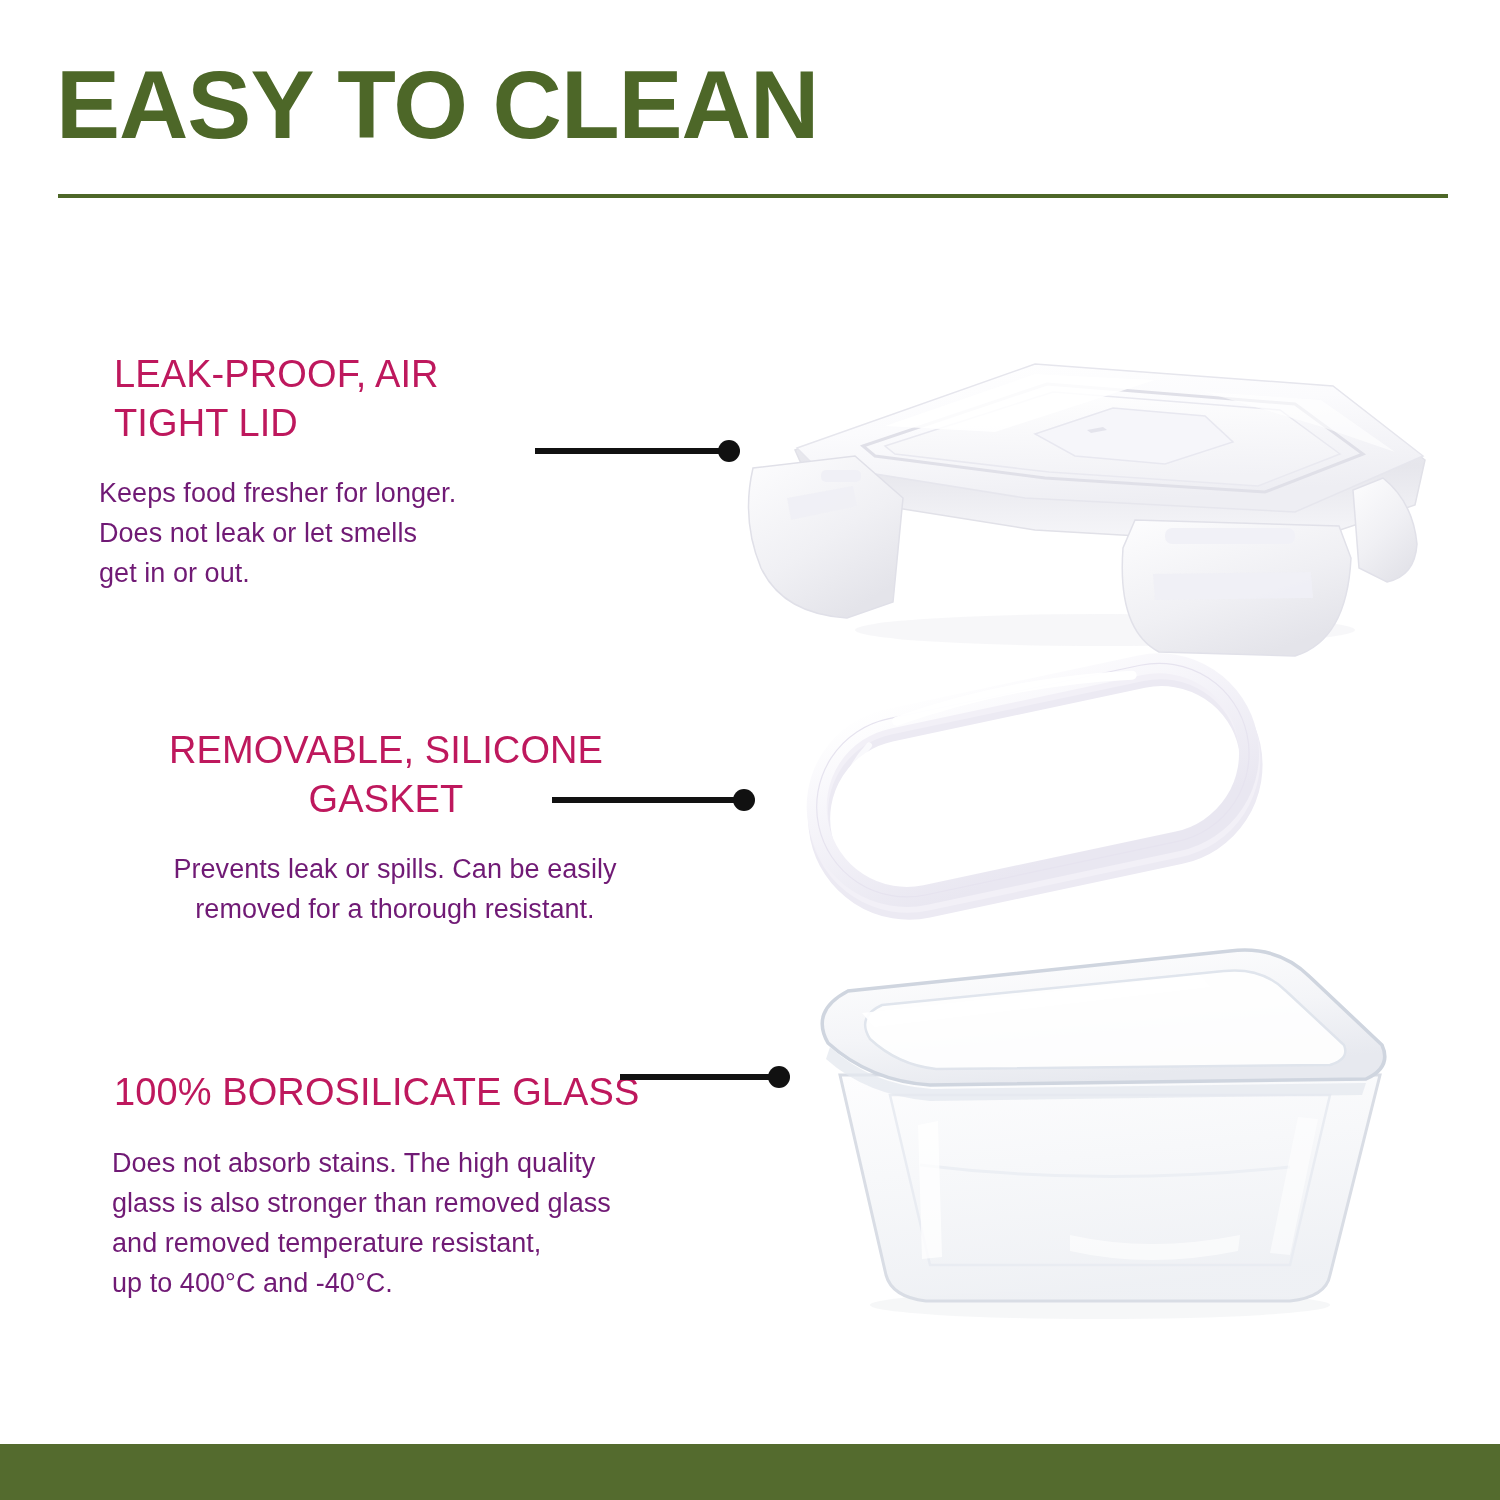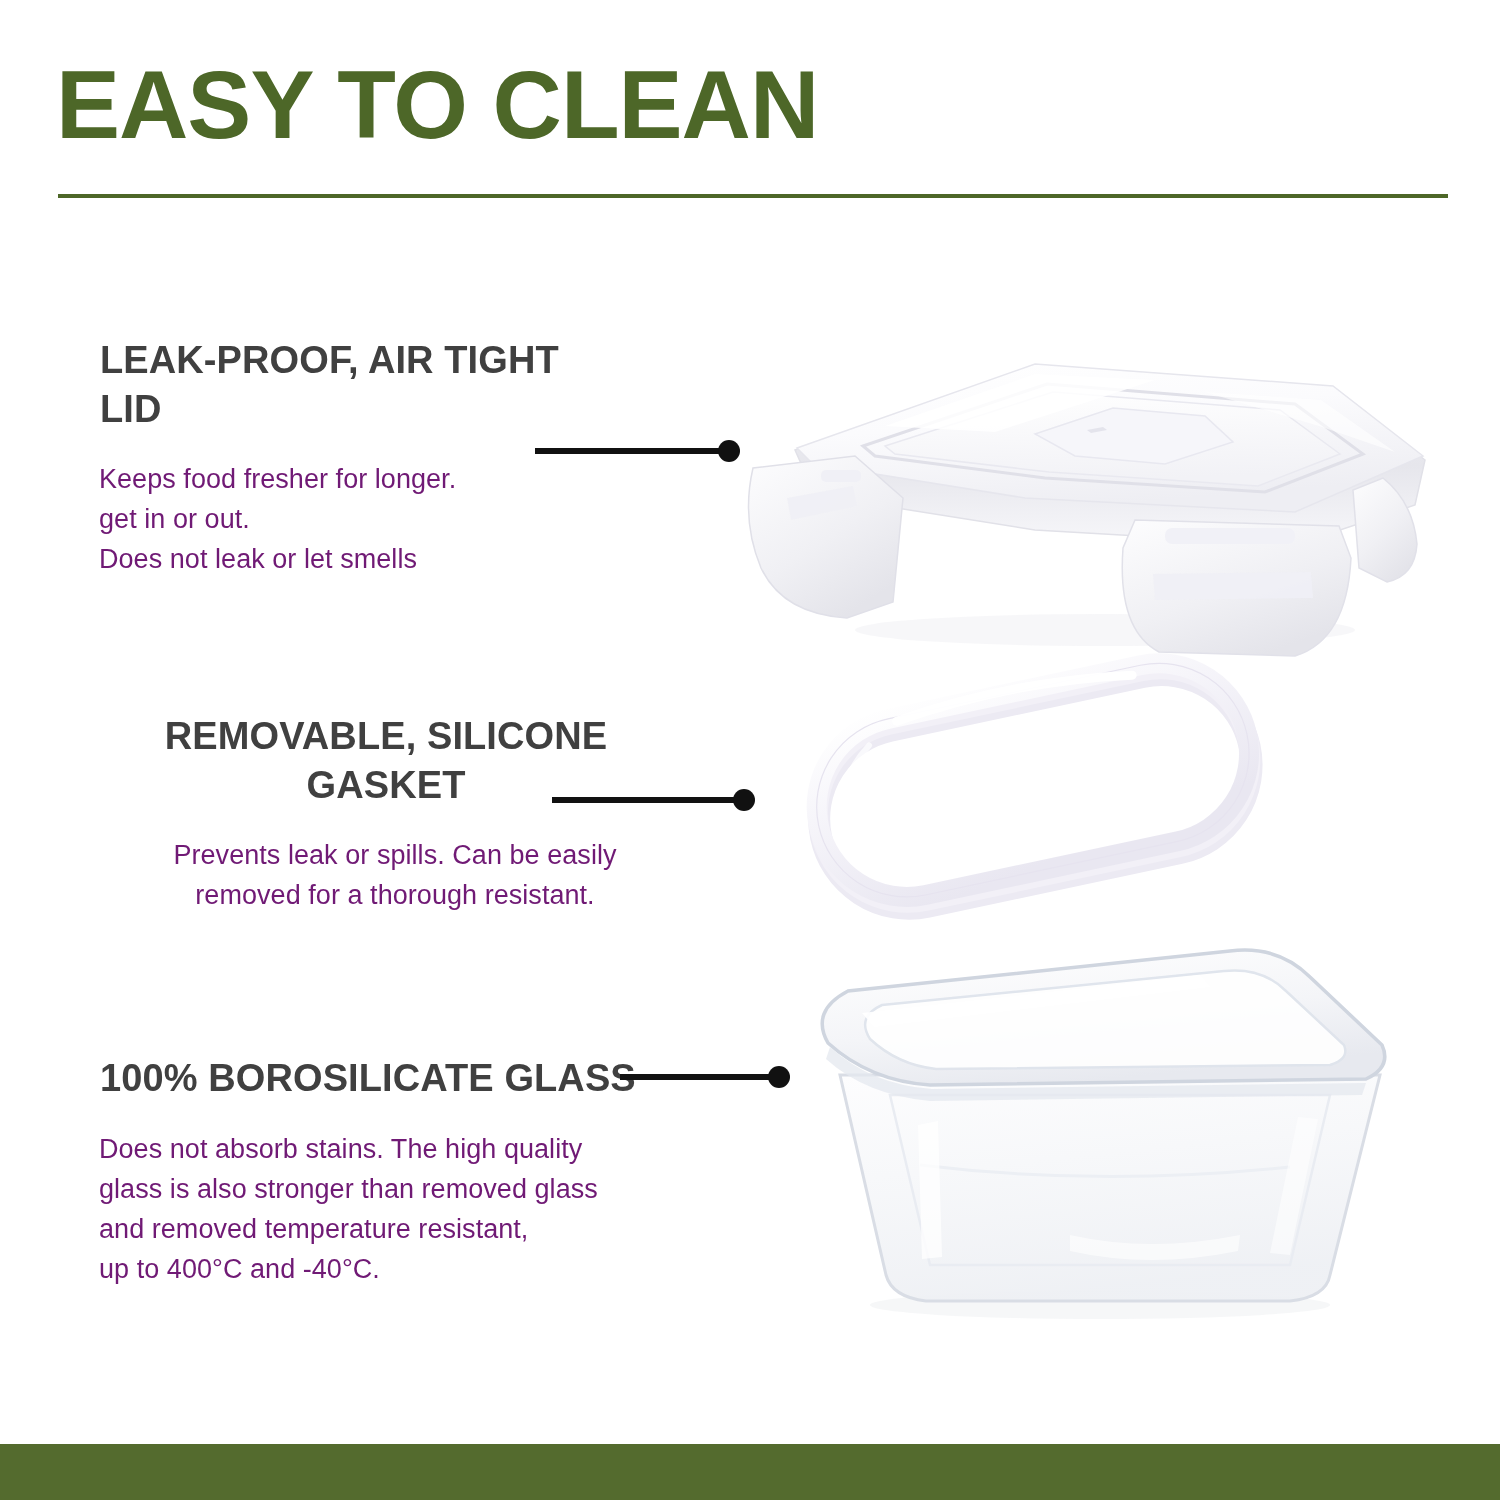--- a/index.html
+++ b/index.html
@@ -36,43 +36,43 @@
     width: 1390px;
     height: 4px;
     background: #4d6728;
   }
 
   
   .feature { position: absolute; }
   .feature-heading {
     font-size: 38px;
     line-height: 49px;
-    font-weight: 700;
-    color: #404040;
+    font-weight: 400;
+    color: #be185d;
     letter-spacing: 0.1px;
-    margin: 4px;
+    margin: 18px;
   }
   .feature-body {
     font-size: 27px;
     line-height: 40px;
     font-weight: 400;
     color: #701a75;
     margin: 0;
     letter-spacing: 0.05px;
   }
   .feature-body span { display: block; }
 
   #feature-1 { left: 96px; top: 332px; width: 470px; }
   #feature-1 .feature-body { margin-top: 25px; margin-left: 3px; }
 
   #feature-2 { left: 96px; top: 708px; width: 580px; text-align: center; }
   #feature-2 .feature-body { margin-top: 25px; margin-left: 18px; }
 
   #feature-3 { left: 96px; top: 1050px; width: 580px; }
-  #feature-3 .feature-body { margin-top: 26px; margin-left: 3px; }
+  #feature-3 .feature-body { margin-top: 26px; margin-left: 16px; }
 
   
   .leader { position: absolute; height: 22px; }
   .leader .bar {
     position: absolute;
     left: 0;
     top: 8px;
     height: 6px;
     background: #111111;
   }
@@ -117,22 +117,22 @@
 
 <div id="page">
 
   <div class="page-title">EASY TO CLEAN</div>
   <div class="title-rule"></div>
 
   <div class="feature" id="feature-1">
     <div class="feature-heading">LEAK-PROOF, AIR TIGHT LID</div>
     <div class="feature-body">
       <span>Keeps food fresher for longer.</span>
+      <span>Does not leak or let smells</span>
       <span>get in or out.</span>
-      <span>Does not leak or let smells</span>
     </div>
   </div>
 
   <div class="feature" id="feature-2">
     <div class="feature-heading">REMOVABLE, SILICONE GASKET</div>
     <div class="feature-body">
       <span>Prevents leak or spills. Can be easily</span>
       <span>removed for a thorough resistant.</span>
     </div>
   </div>

